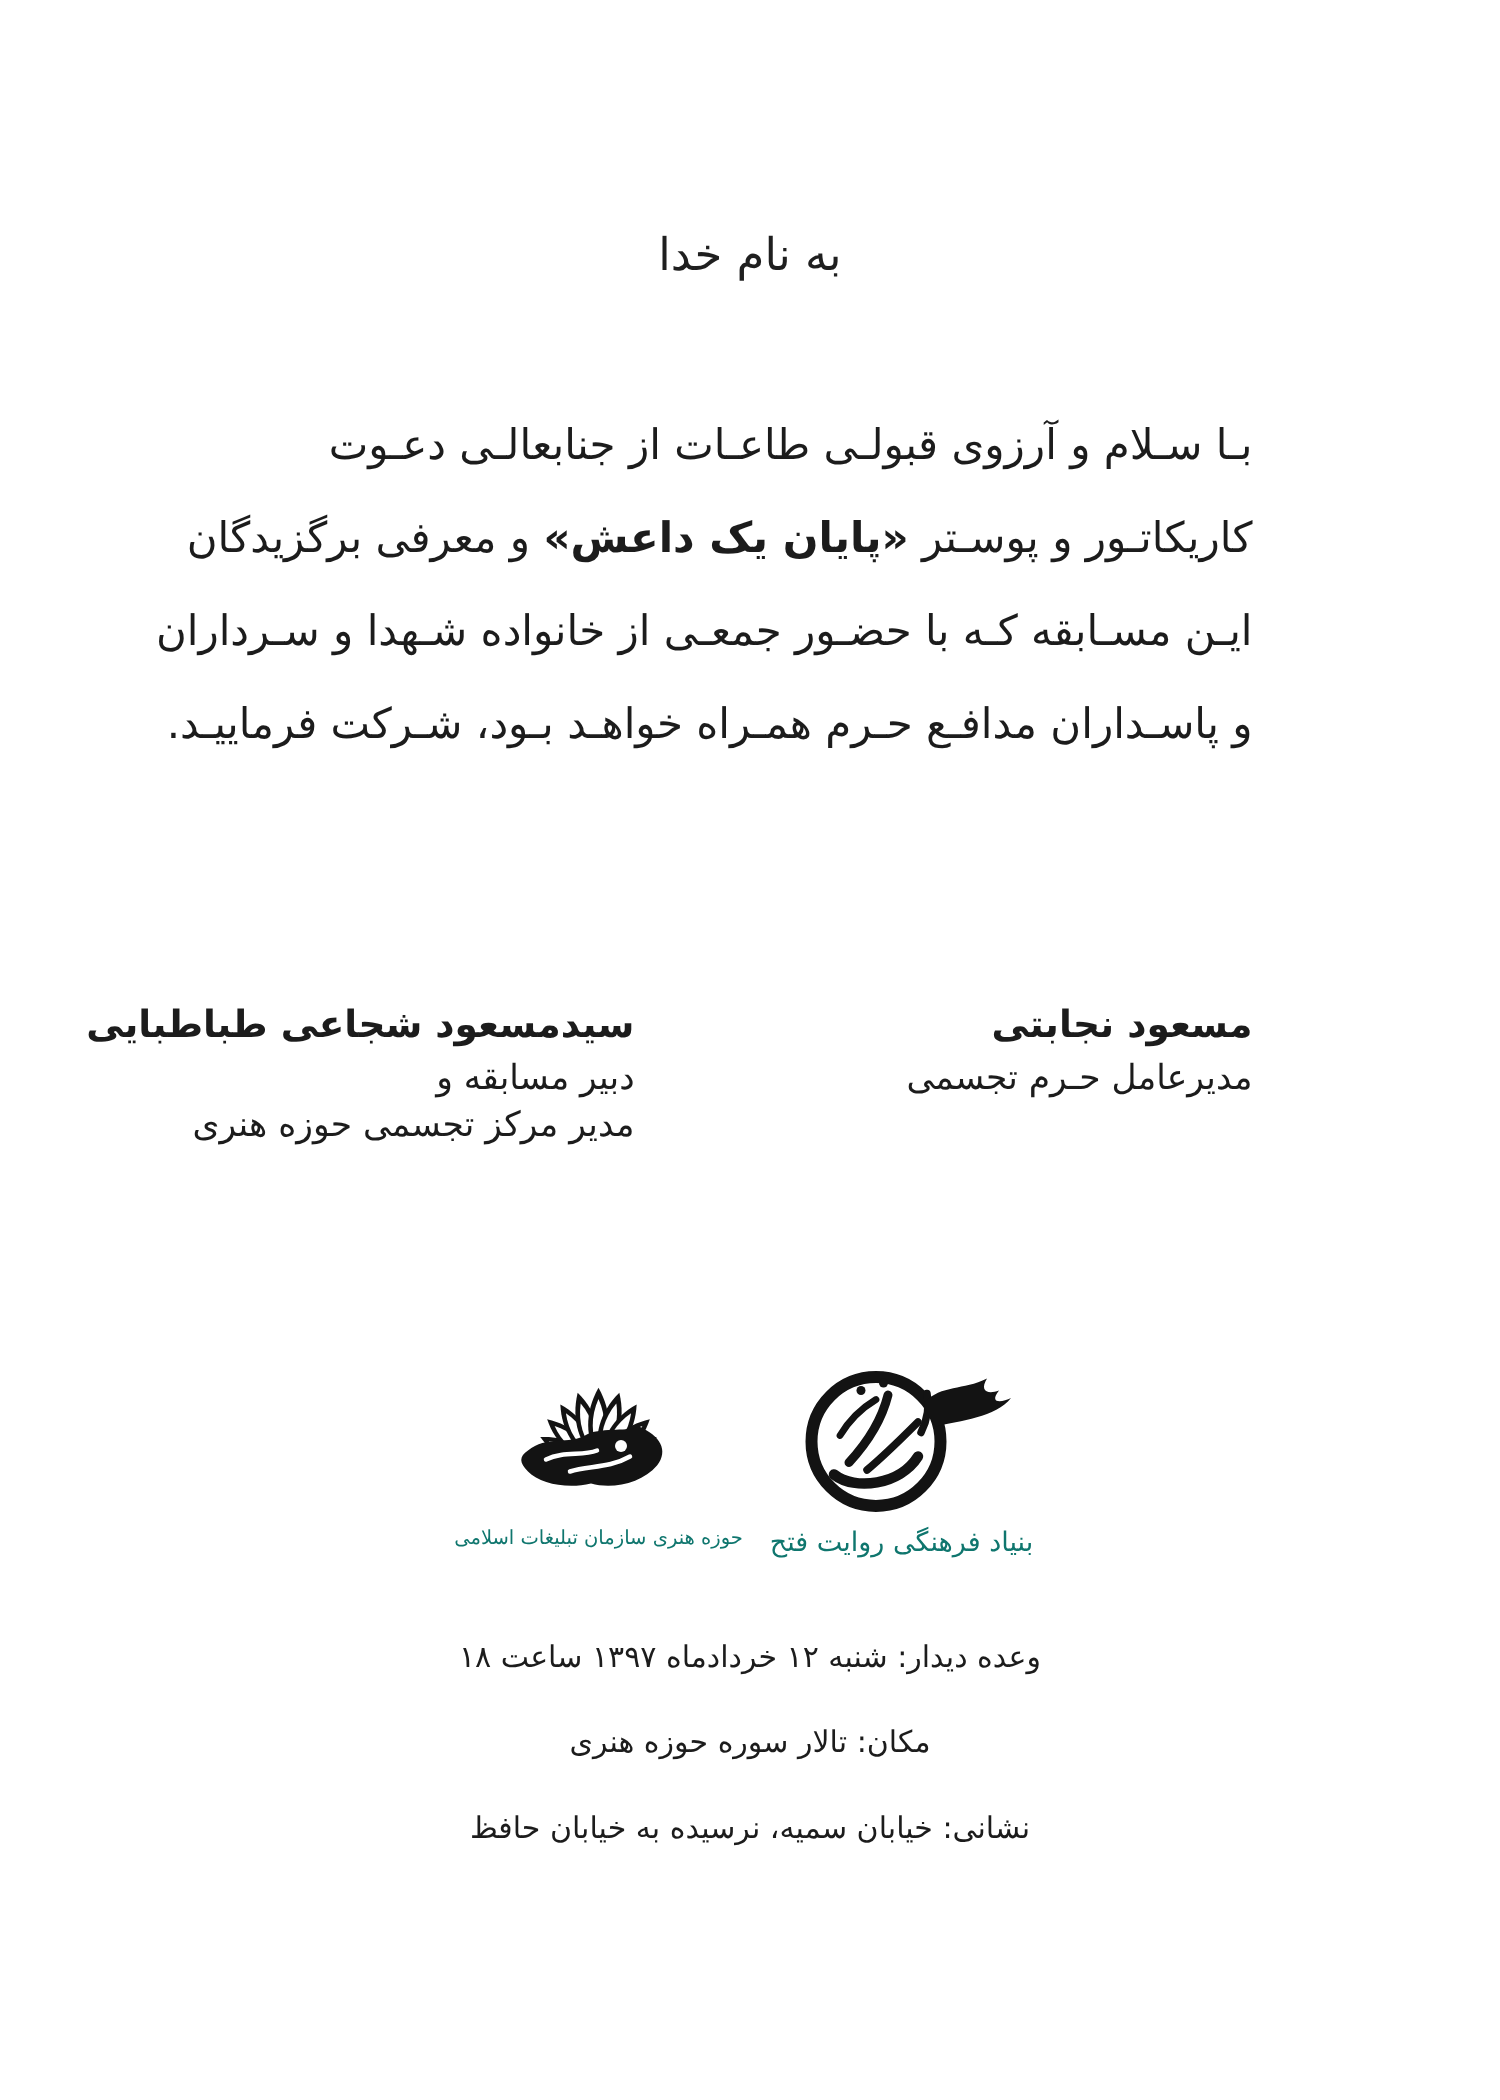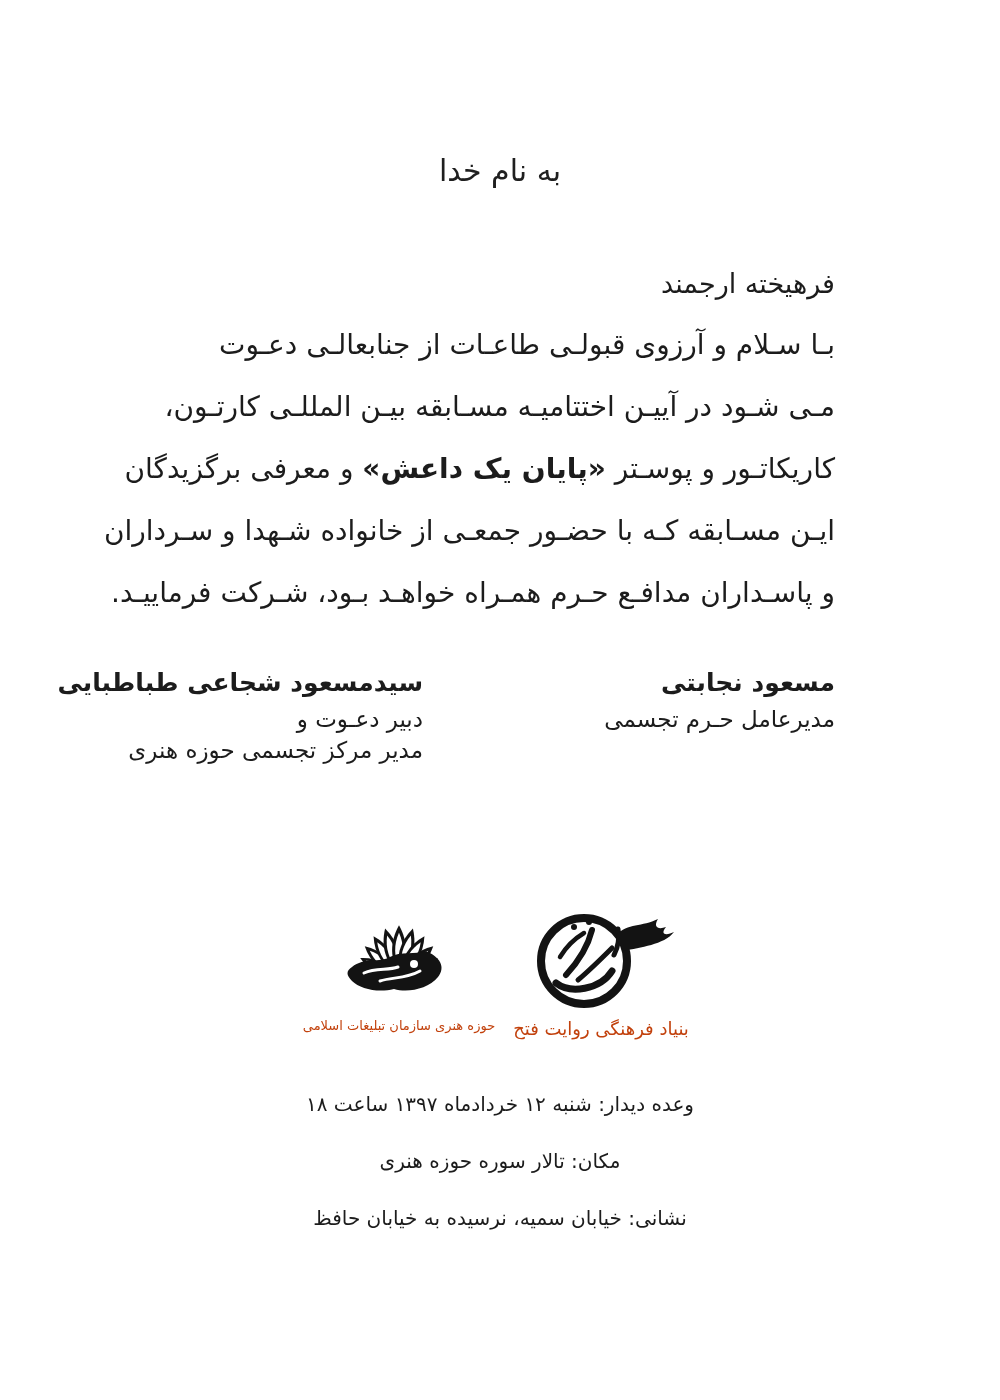--- a/index.html
+++ b/index.html
@@ -35,51 +35,49 @@
   .sig-left { width: 258px; }
   .sig-name { font-size: 25px; font-weight: bold; margin: 0 0 7px 0; white-space: nowrap; }
   .sig-role { font-size: 23px; line-height: 31px; white-space: nowrap; }
 
   .logos {
     position: absolute; top: 901px; left: 0; width: 100%;
     display: flex; justify-content: center; align-items: flex-start; gap: 42px;
   }
   .logo { display: flex; flex-direction: column; align-items: center; width: 160px; }
   .logo svg { display: block; }
-  .logo-caption { color: #c2410c; margin-top: 5px; white-space: nowrap; }
+  .logo-caption { color: #0f766e; margin-top: 5px; white-space: nowrap; }
   .caption-revayat { font-size: 18px; }
   .caption-hozeh { font-size: 13px; }
 
   .footer { position: absolute; top: 1076px; left: 0; width: 100%; text-align: center; }
   .footer-line { font-size: 20px; line-height: 57px; }
 </style>
 </head>
 <body>
 
 <div class="page">
 
   <div class="bismillah">به نام خدا</div>
 
   <div class="letter">
-    <div class="salutation">فرهیخته ارجمند</div>
     <div class="para-line">بـا سـلام و آرزوی قبولـی طاعـات از جنابعالـی دعـوت</div>
-    <div class="para-line">مـی شـود در آییـن اختتامیـه مسـابقه بیـن المللـی کارتـون،</div>
     <div class="para-line"><span>کاریکاتـور و پوسـتر </span><span class="bold">«پایان یک داعش»</span><span>  و معرفی برگزیدگان</span></div>
     <div class="para-line">ایـن مسـابقه کـه با حضـور جمعـی از خانواده شـهدا و سـرداران</div>
     <div class="para-line">و پاسـداران مدافـع حـرم همـراه خواهـد بـود، شـرکت فرماییـد.</div>
   </div>
 
   <div class="signatures">
     <div class="sig sig-right">
       <div class="sig-name">مسعود نجابتی</div>
       <div class="sig-role">مدیرعامل حـرم تجسمی</div>
     </div>
     <div class="sig sig-left">
       <div class="sig-name">سیدمسعود شجاعی طباطبایی</div>
-      <div class="sig-role">دبیر دعـوت و</div>
+      <div class="sig-role">دبیر مسابقه و</div>
       <div class="sig-role">مدیر مرکز تجسمی حوزه هنری</div>
     </div>
   </div>
 
   <div class="logos">
 
     <div class="logo">
       <span>
         <svg width="150" height="112" viewBox="0 0 150 112" xmlns="http://www.w3.org/2000/svg">
           <g fill="none" stroke="#131313" stroke-linecap="round">

